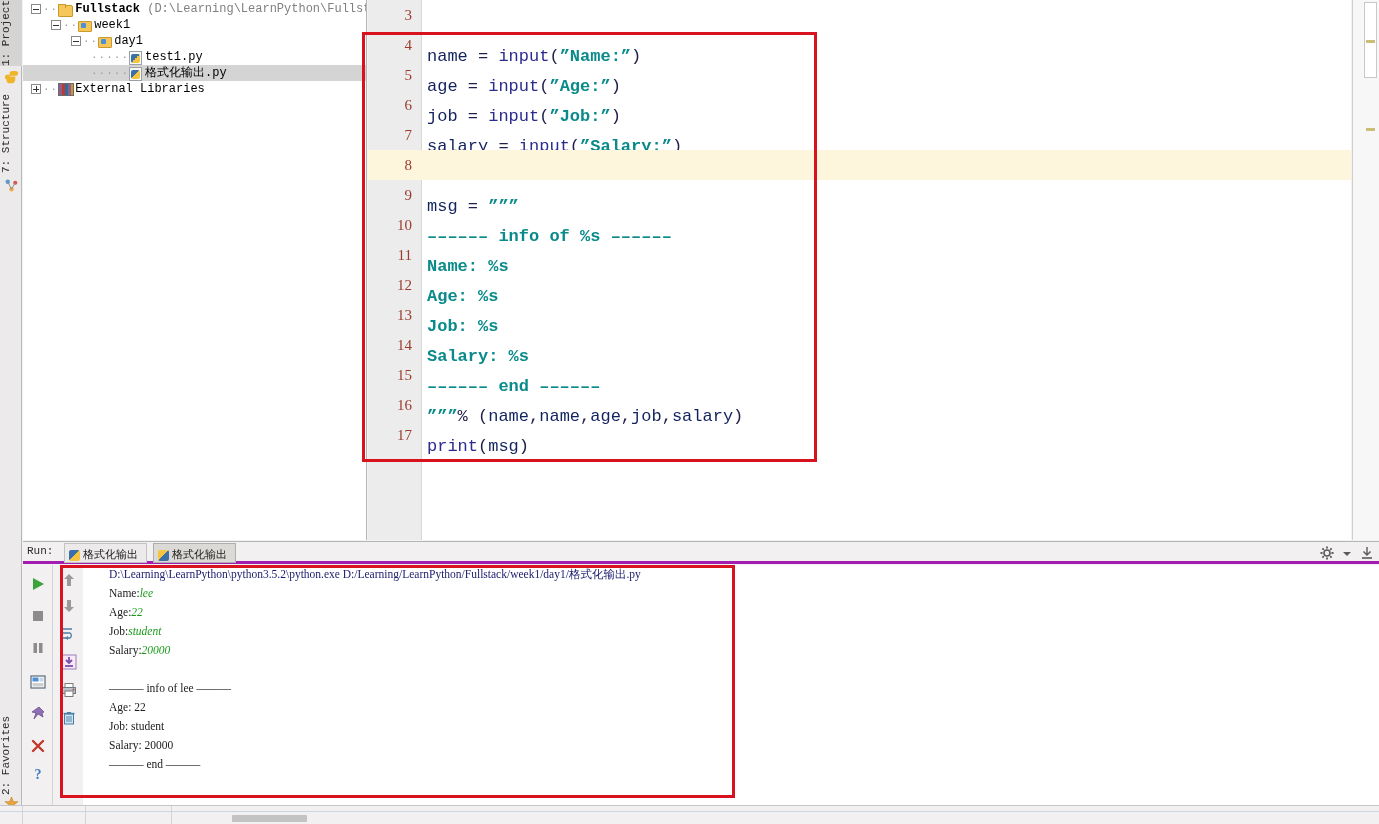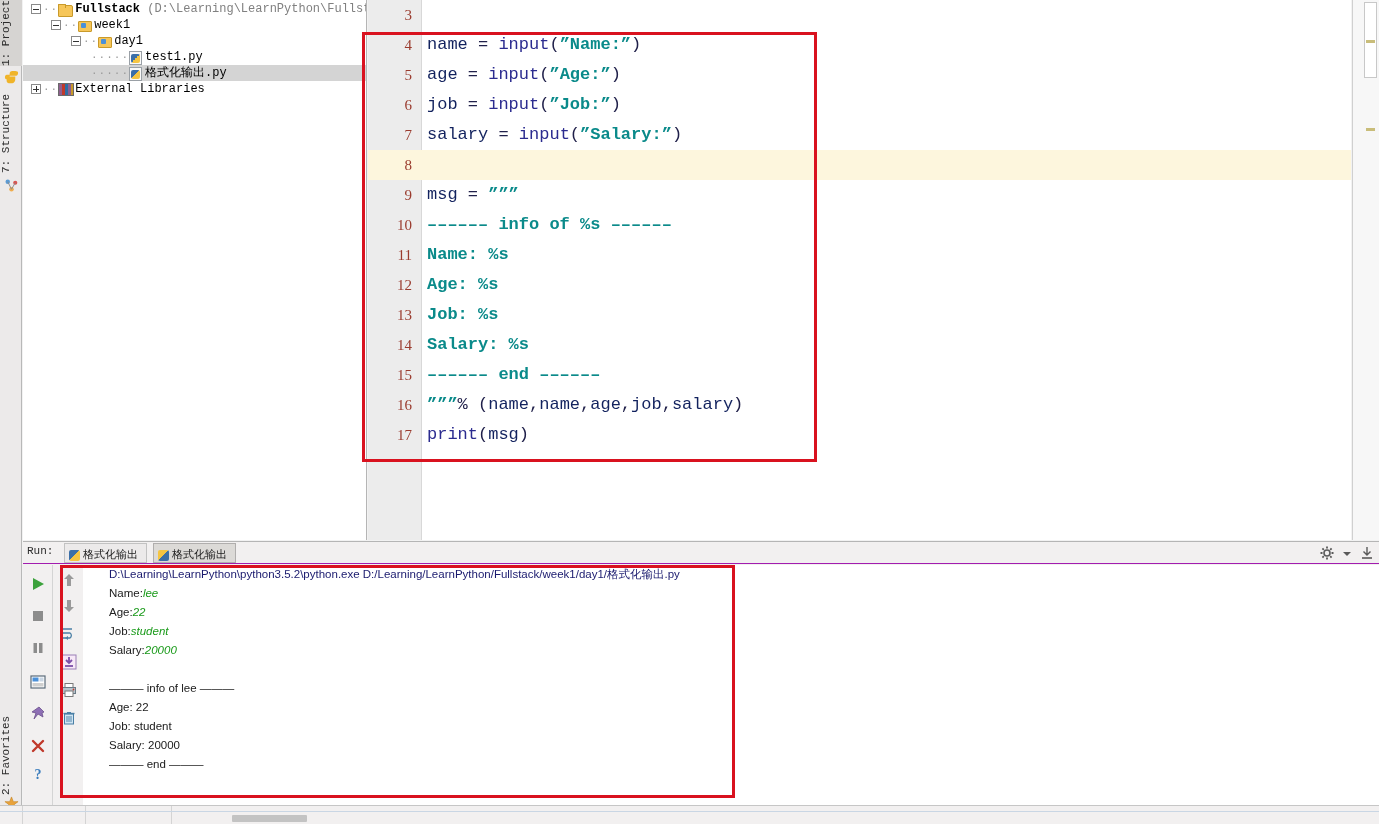--- a/index.html
+++ b/index.html
@@ -182,21 +182,21 @@
     font-size: 17px;
   }
   .cline.hl { background: #fdf6dd; }
   .lnum {
     position: absolute; left: 0; top: 0;
     width: 44px; text-align: right;
     color: #9a3b2e; font-size: 15px;
     font-family: "Liberation Serif", serif;
   }
   .ctext {
-    position: absolute; left: 59px; top: 0;
+    position: absolute; left: 59px; top: 12px;
     color: #1a1a4e;
   }
   .tok-id { color: #12225e; }
   .tok-fn { color: #2b2b8f; }
   .tok-str { color: #0a8a8a; font-weight: bold; }
   .tok-doc { color: #0a8a8a; font-weight: bold; }
   .tok-plain { color: #20204a; }
 
   .red-box {
     position: absolute;
@@ -226,21 +226,21 @@
     position: absolute;
     left: 23px; top: 541px;
     width: 1356px; height: 264px;
     background: #f2f0f0;
     border-top: 1px solid #b5b5b5;
   }
   .run-header {
     position: relative;
     height: 22px;
     background: #f2f0f0;
-    border-bottom: 1px solid #a21caf;
+    border-bottom: 3px solid #a21caf;
     text-align: center;
   }
   .run-label {
     position: absolute; left: 4px; top: 3px;
     font-family: "Liberation Mono", monospace;
     font-size: 11px; color: #2b2b2b;
   }
   .run-tab {
     position: absolute; top: 1px;
     height: 20px; line-height: 20px;
@@ -288,21 +288,21 @@
     display: flex; align-items: center; justify-content: center;
     cursor: default;
   }
   .console {
     position: absolute; left: 60px; top: 0;
     width: 1296px; height: 241px;
     background: #ffffff;
     overflow: hidden;
   }
   .cons-line {
-    font-family: Liberation Sans, sans-serif;
+    font-family: Liberation Serif, serif;
     font-size: 11.5px;
     line-height: 19px;
     color: #1a1a6e;
     white-space: pre;
     padding-left: 26px;
   }
   .cons-line.out { color: #202020; }
   .in-val { color: #1a9a1a; font-style: italic; }
 
   

